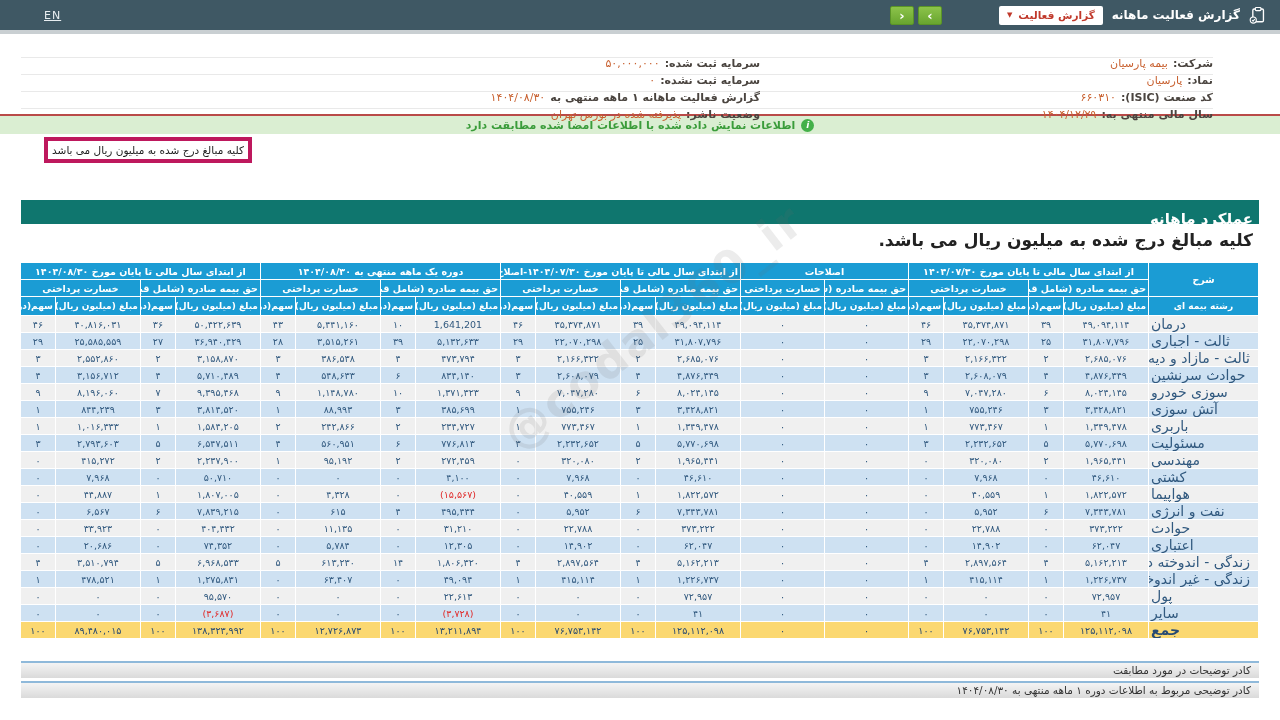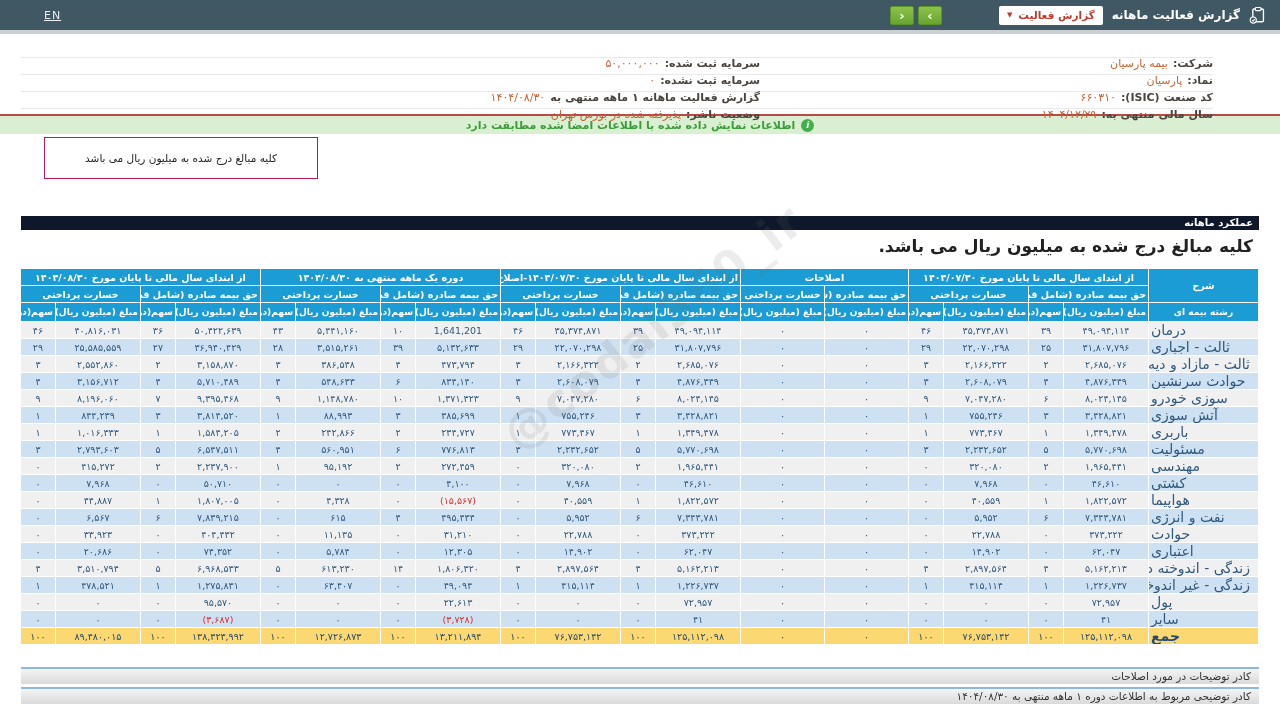--- a/index.html
+++ b/index.html
@@ -34,27 +34,27 @@
   .ilbl { color:#4a443f; font-weight:bold;margin-top:28px; }
   .ival { color:#c8602f; }
   
   .notice { margin-top:5px; border-top:2px solid #b94a48; background:#daeed2; height:20px;
     display:flex; align-items:center; justify-content:center; gap:6px;
     font-size:11px; font-weight:bold; color:#3a9c3a; }
   .info-ico { width:13px; height:13px; border-radius:50%; background:#43b049; color:#fff;
     font-size:9px; font-weight:bold; display:flex; align-items:center; justify-content:center;
     font-style:italic; }
   
-  .units-box { width:274px; margin:3px auto 0 44px; margin-right:auto; border:1px solid #be185d;
-    font-size:10.5px; color:#222; text-align:center; padding:14px 4px; background:#fff; }
+  .units-box { width:208px; margin:3px auto 0 44px; margin-right:auto; border:4px solid #be185d;
+    font-size:10.5px; color:#222; text-align:center; padding:3px 4px; background:#fff; }
   .spacer { height:37px; }
   .container { padding:0 21px; }
   
-  .perf { background:#0f172a; color:#fff; font-weight:bold; font-size:10px; height:14px;
-    line-height:14px; padding:0 6px; }
+  .perf { background:#0f766e; color:#fff; font-weight:bold; font-size:15px; height:14px;
+    line-height:14px; padding:12px 6px; }
   .units-row { height:17px; line-height:17px; font-size:17px; font-weight:bold; color:#222;
     padding:8px 6px; }
   .tgap { height:21px; }
   
   table { border-collapse:collapse; table-layout:fixed; width:1238px; }
   th { background:#1b9cd4; color:#fff; font-weight:bold; border:1px solid #fff;
     padding:0 2px; text-align:center; overflow:hidden; }
   tr.h1 th { height:17px; font-size:9.5px; white-space:nowrap; }
   tr.h2 th { height:17px; font-size:9.5px; white-space:nowrap; }
   tr.h3 th { height:19px; font-size:9px; white-space:nowrap; }
@@ -622,18 +622,18 @@
           <td>۱۰۰</td>
           <td>۱۳۸,۳۲۳,۹۹۲</td>
           <td>۱۰۰</td>
           <td>۸۹,۴۸۰,۰۱۵</td>
           <td>۱۰۰</td>
         </tr>
       </tbody>
   </table>
 
   <div>
-      <div class="fbar first">کادر توضیحات در مورد اصلاحات</div>
+      <div class="fbar first">کادر توضیحات در مورد مطابقت</div>
       <div class="fbar">کادر توضیحی مربوط به اطلاعات دوره ۱ ماهه منتهی به ۱۴۰۴/۰۸/۳۰</div>
     </div>
 </div>
 
 <div class="watermark">@codal360_ir</div>
 
 </body></html>

